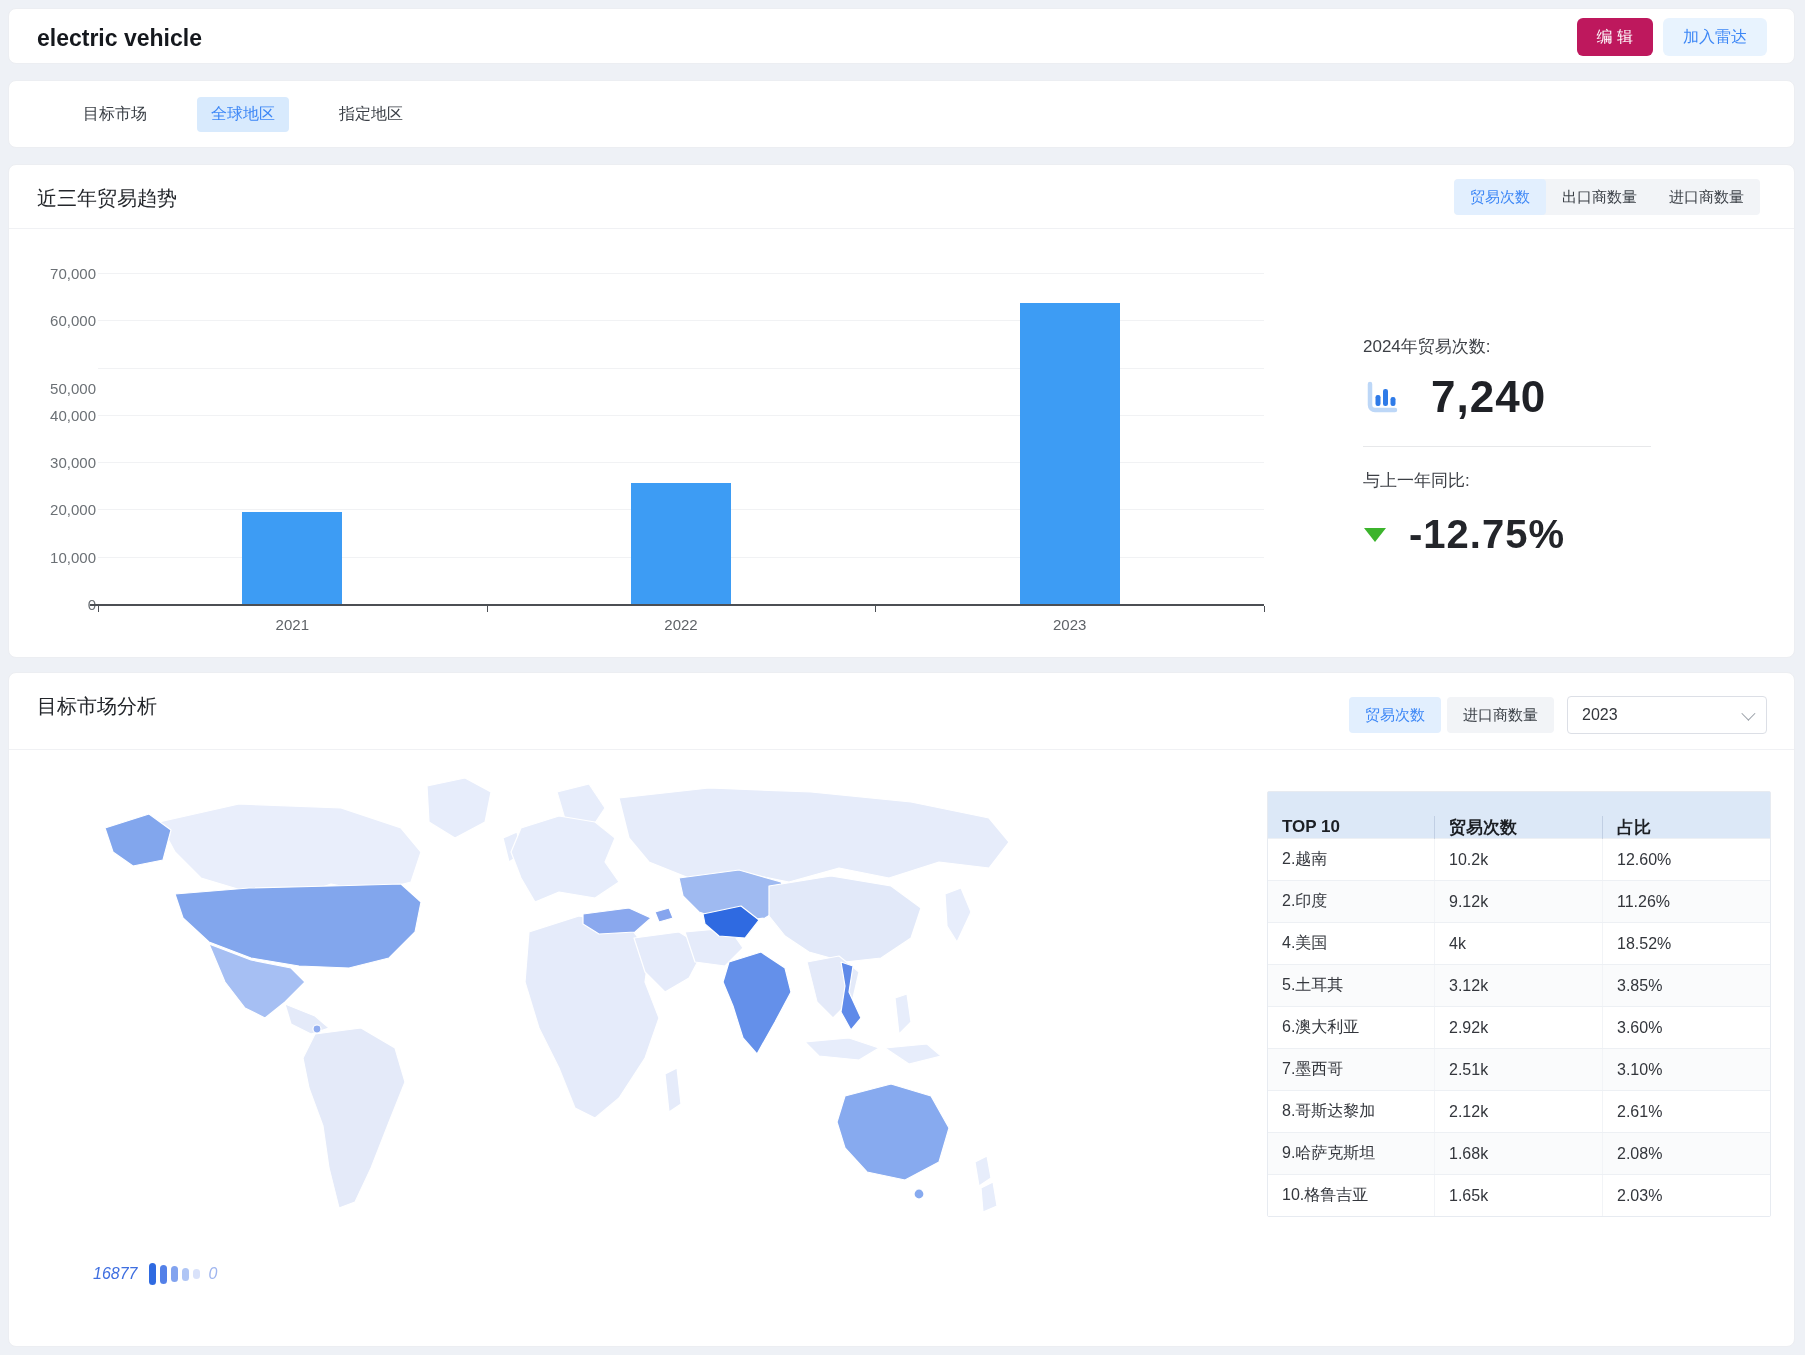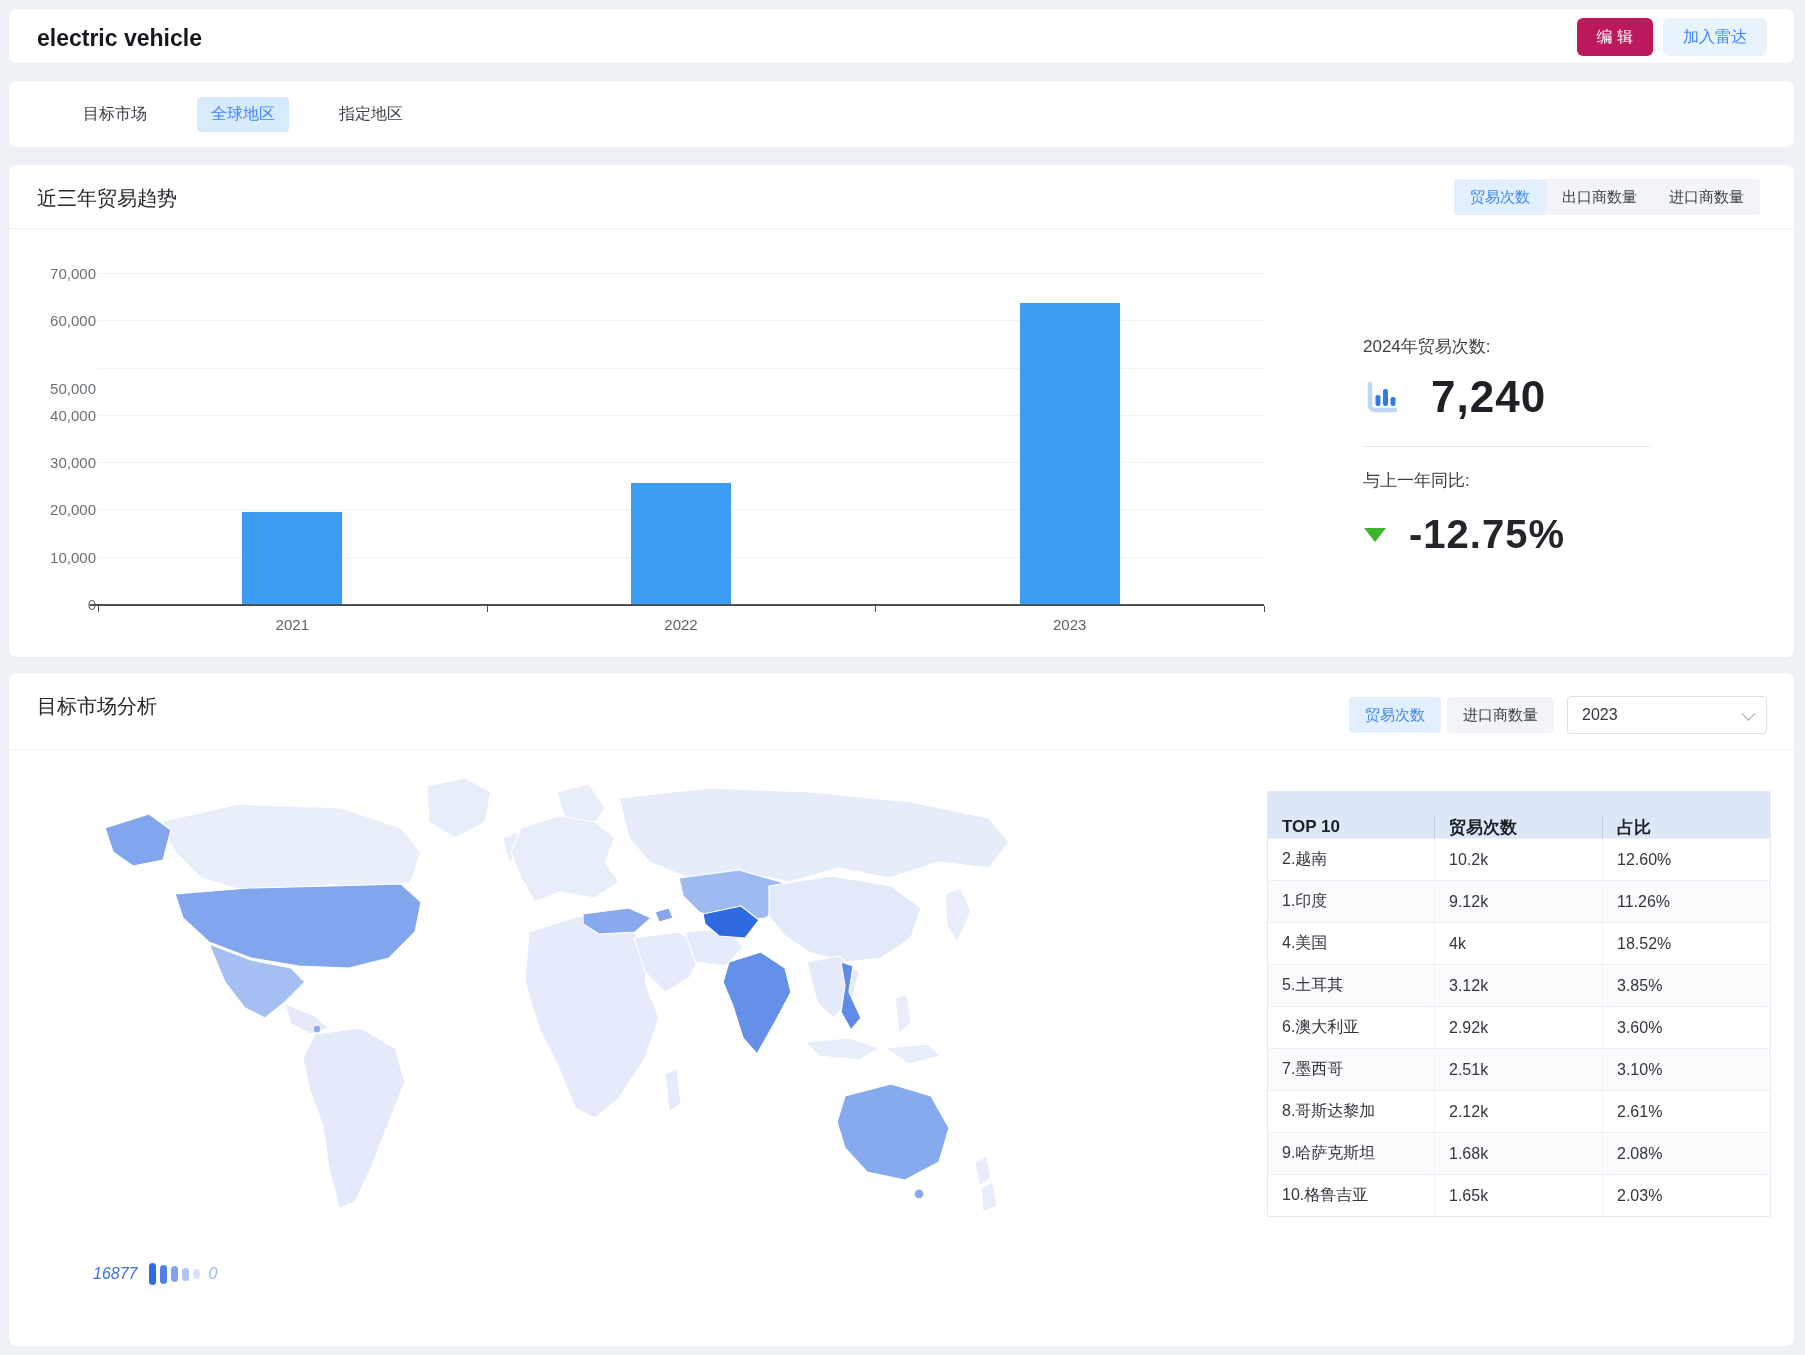--- a/index.html
+++ b/index.html
@@ -259,21 +259,21 @@
         <div class="t-cell t-c1">贸易次数</div>
         <div class="t-cell t-c2">占比</div>
       </div>
     <div id="table-body">
         <div class="t-row">
           <div class="t-cell t-c0">2.越南</div>
           <div class="t-cell t-c1">10.2k</div>
           <div class="t-cell t-c2">12.60%</div>
         </div>
         <div class="t-row">
-          <div class="t-cell t-c0">1.印度</div>
+          <div class="t-cell t-c0">2.印度</div>
           <div class="t-cell t-c1">9.12k</div>
           <div class="t-cell t-c2">11.26%</div>
         </div>
         <div class="t-row">
           <div class="t-cell t-c0">4.美国</div>
           <div class="t-cell t-c1">4k</div>
           <div class="t-cell t-c2">18.52%</div>
         </div>
         <div class="t-row">
           <div class="t-cell t-c0">5.土耳其</div>

